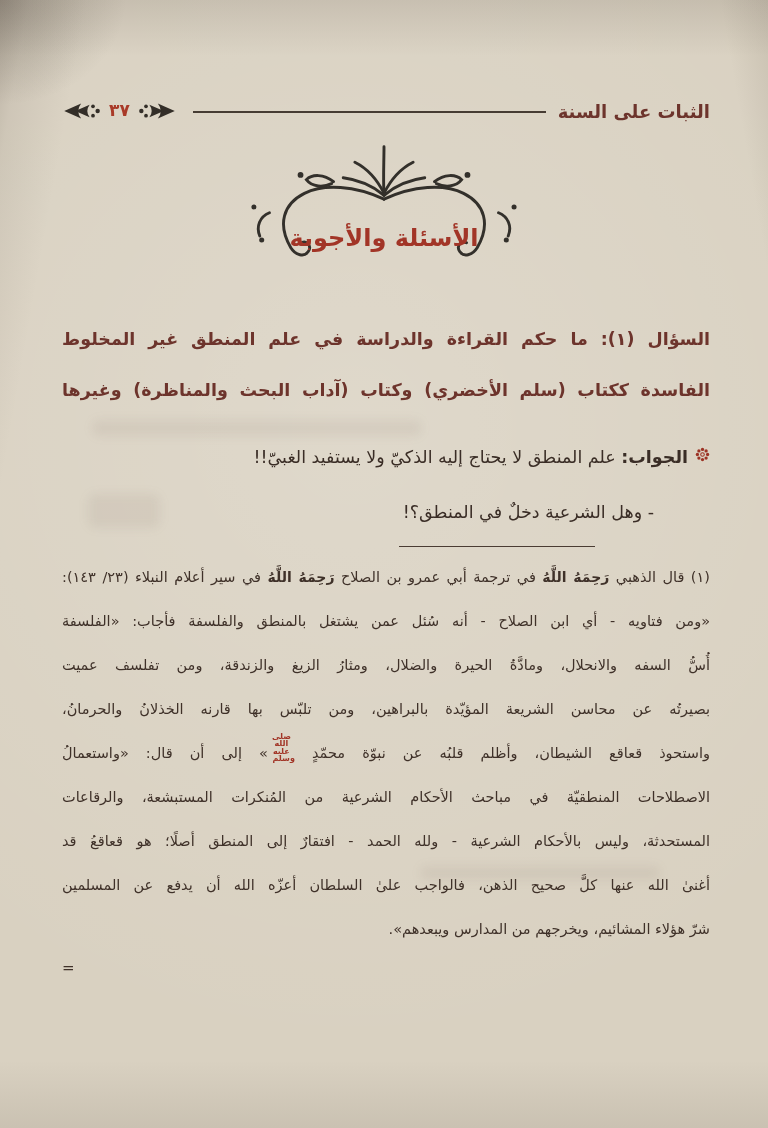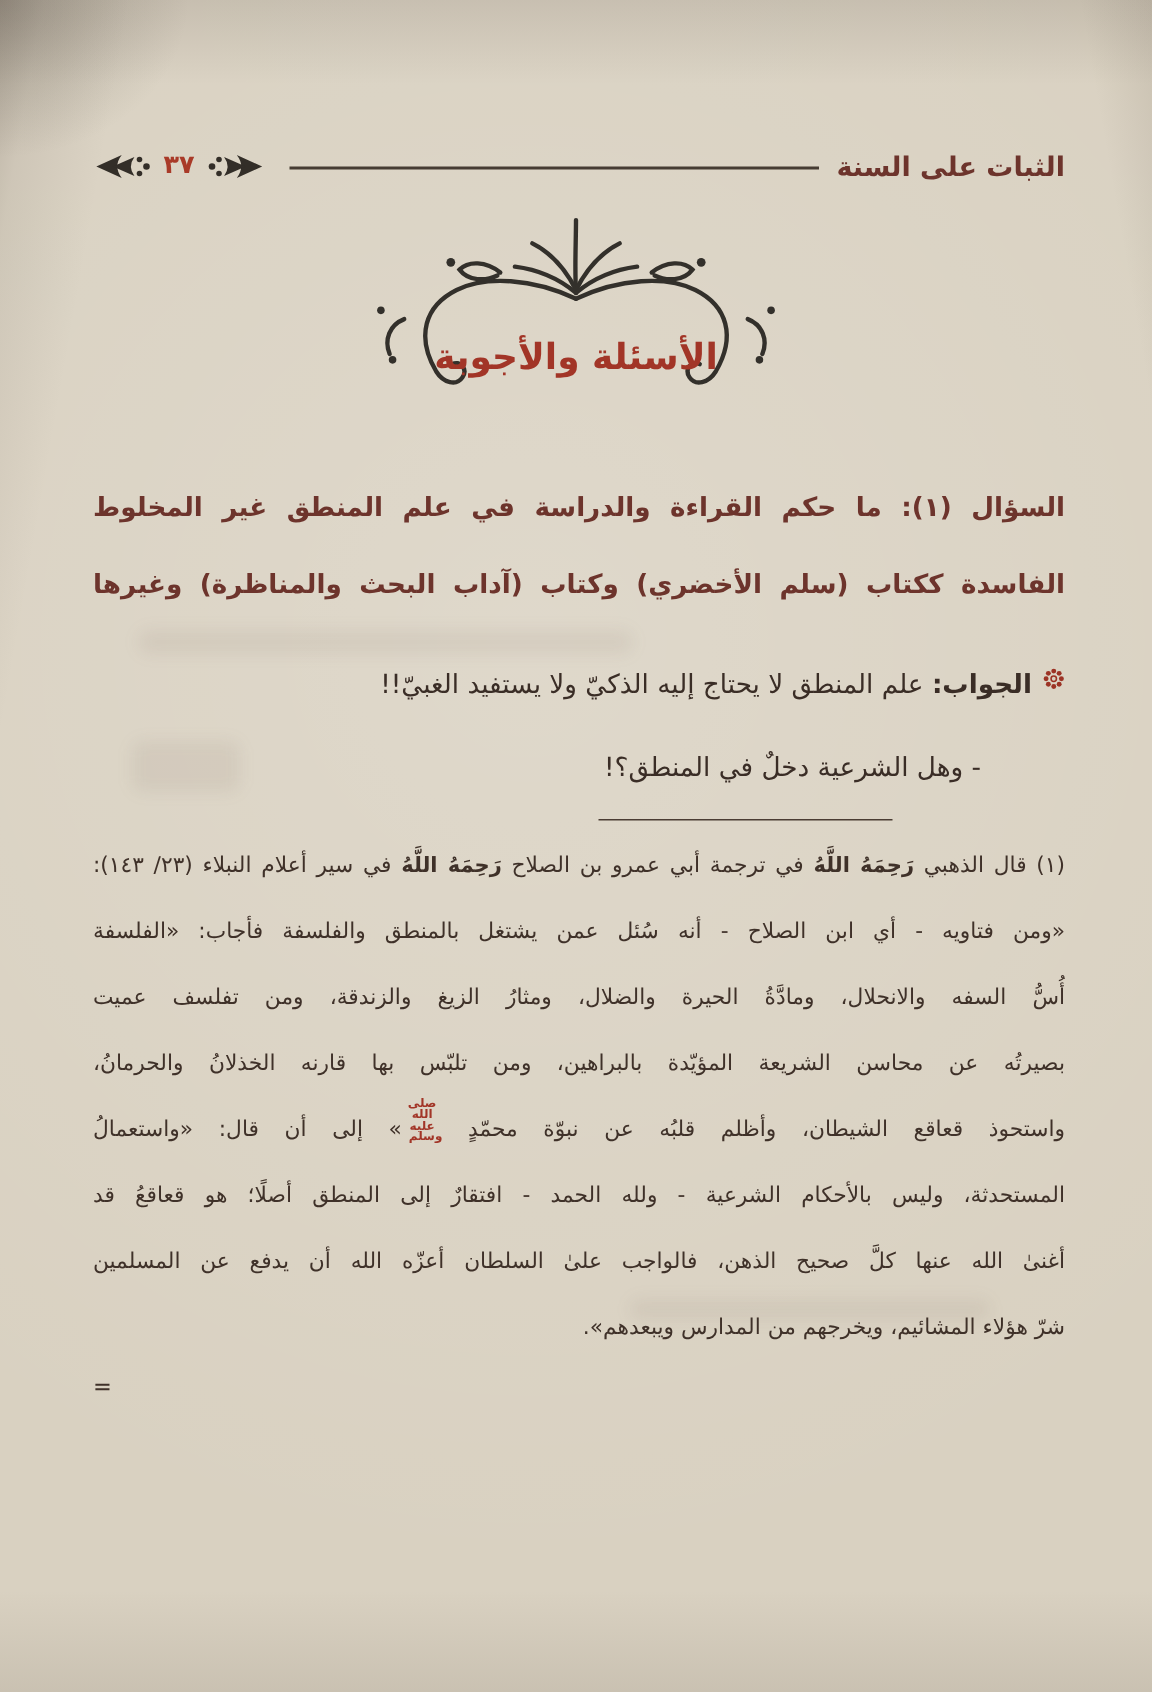--- a/index.html
+++ b/index.html
@@ -149,20 +149,21 @@
     <div class="footnote">
       <p class="fn">
         <span>(١) قال الذهبي </span><span class="honorific">رَحِمَهُ اللَّهُ</span><span> في ترجمة أبي عمرو بن الصلاح </span><span class="honorific">رَحِمَهُ اللَّهُ</span><span> في سير أعلام النبلاء (٢٣/ ١٤٣):</span>
       </p>
       <p class="fn">«ومن فتاويه - أي ابن الصلاح - أنه سُئل عمن يشتغل بالمنطق والفلسفة فأجاب: «الفلسفة</p>
       <p class="fn">أُسُّ السفه والانحلال، ومادَّةُ الحيرة والضلال، ومثارُ الزيغ والزندقة، ومن تفلسف عميت</p>
       <p class="fn">بصيرتُه عن محاسن الشريعة المؤيّدة بالبراهين، ومن تلبّس بها قارنه الخذلانُ والحرمانُ،</p>
       <p class="fn">
         <span>واستحوذ قعاقع الشيطان، وأظلم قلبُه عن نبوّة محمّدٍ </span><span class="saw">صلى الله عليه وسلم</span><span>» إلى أن قال: «واستعمالُ</span>
       </p>
+      <p class="fn">الاصطلاحات المنطقيّة في مباحث الأحكام الشرعية من المُنكرات المستبشعة، والرقاعات</p>
       <p class="fn">المستحدثة، وليس بالأحكام الشرعية - ولله الحمد - افتقارٌ إلى المنطق أصلًا؛ هو قعاقعُ قد</p>
       <p class="fn">أغنىٰ الله عنها كلَّ صحيح الذهن، فالواجب علىٰ السلطان أعزّه الله أن يدفع عن المسلمين</p>
       <p class="fn last">شرّ هؤلاء المشائيم، ويخرجهم من المدارس ويبعدهم».</p>
       <div class="fn-continue">=</div>
     </div>
 
   </main>
 </div>
 
 </body></html>

